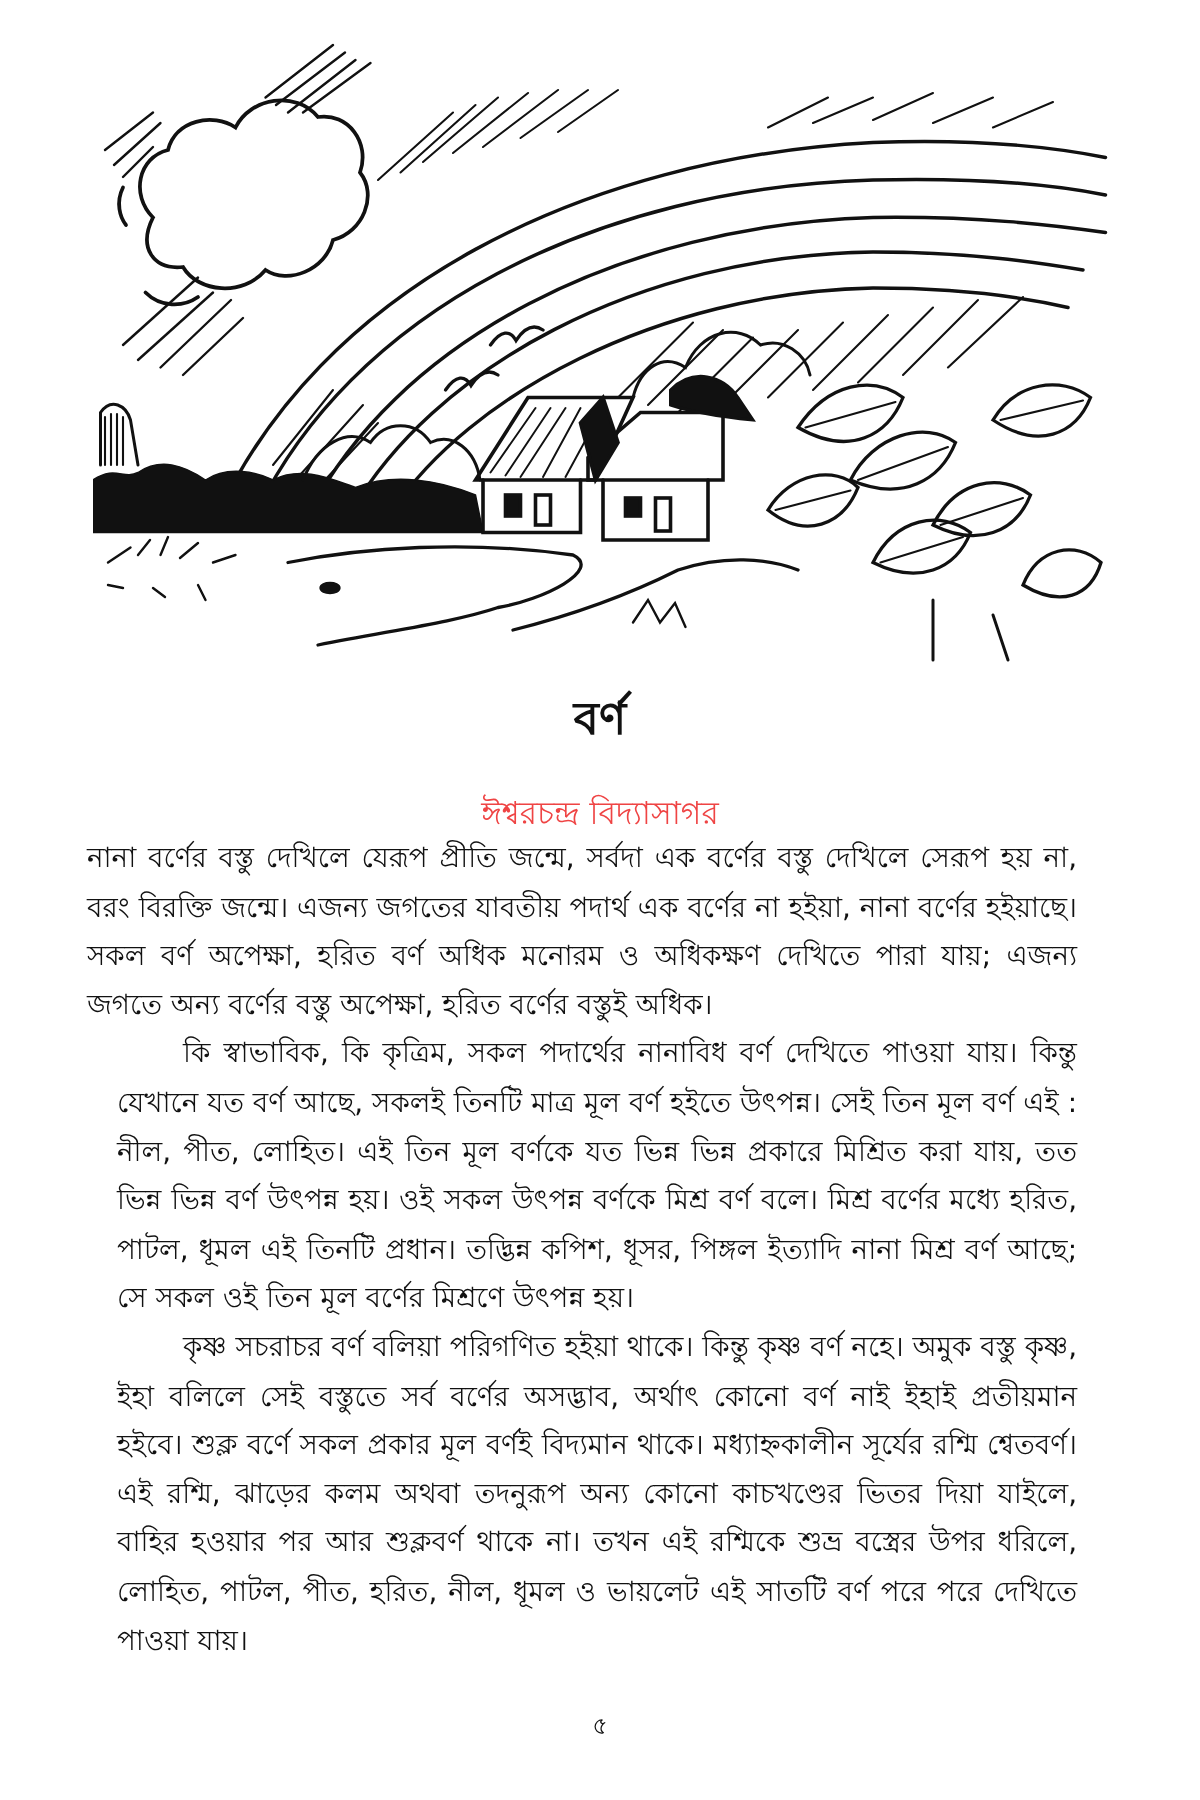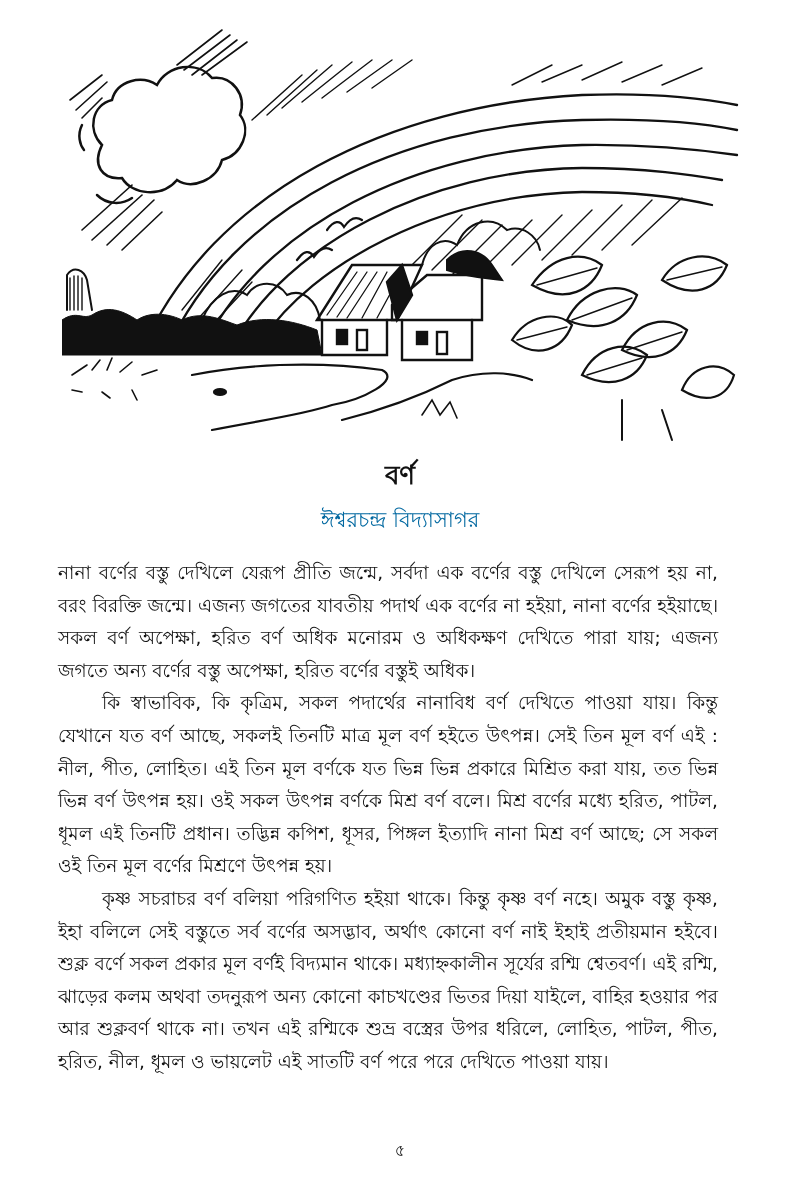--- a/index.html
+++ b/index.html
@@ -1,26 +1,26 @@
 <!DOCTYPE html>
 <html><head>
 <meta charset="utf-8">
 <style>
   html, body { margin:0; padding:0; background:#ffffff; }
   body { width:800px; height:1200px; position:relative; overflow:hidden;
          font-family:"DejaVu Sans", "Liberation Sans", sans-serif; color:#111; }
   .illustration { position:absolute; left:62px; top:20px; width:680px; height:425px; }
   .illustration svg { width:100%; height:100%; }
   .title { position:absolute; top:455px; left:0; width:800px; text-align:center;
-           font-size:26px; font-weight:bold; color:#111; }
-  .author { position:absolute; top:504px; left:0; width:800px; text-align:center;
-            font-size:21px; color:#0369a1; }
+           font-size:30px; font-weight:bold; color:#111; }
+  .author { position:absolute; top:526px; left:0; width:800px; text-align:center;
+            font-size:21px; color:#ef4444; }
   .body-text { position:absolute; top:557px; left:58px; width:660px; }
   .para { font-size:18.5px; line-height:32.6px; text-align:justify; margin:0; }
-  .para.indent { text-indent:44px; }
+  .para.indent { text-indent:44px;margin-left:20px; }
   .page-number { position:absolute; top:1138px; left:0; width:800px; text-align:center;
                  font-size:16px; }
 </style>
 </head>
 <body>
 
 <div class="illustration">
   <svg viewBox="0 0 680 425" xmlns="http://www.w3.org/2000/svg" fill="none" stroke="#111" stroke-linecap="round">
 
     <g stroke-width="2.5">

